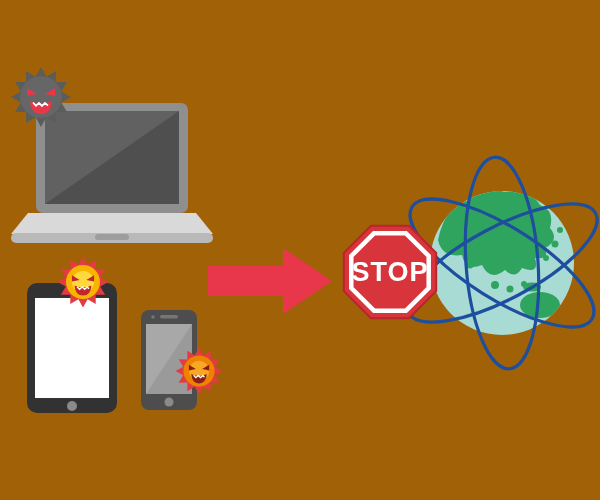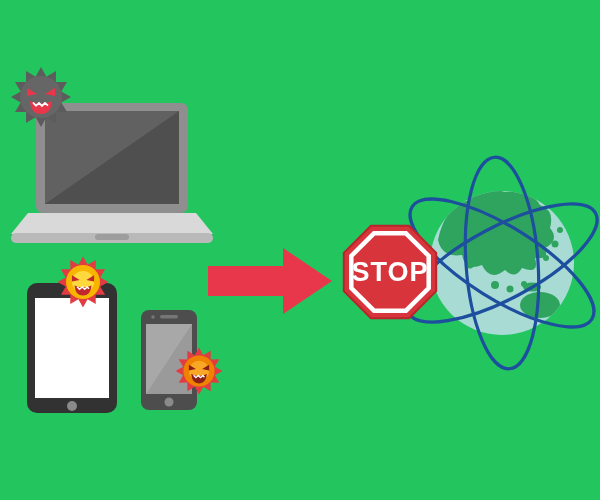--- a/index.html
+++ b/index.html
@@ -4,21 +4,21 @@
 <style>
   html, body {
     margin: 0;
     padding: 0;
     background: #ffffff;
   }
   .stage {
     position: relative;
     width: 600px;
     height: 500px;
-    background: #22c55e;
+    background: #a16207;
     overflow: hidden;
     font-family: "Liberation Sans", sans-serif;
   }
   svg { display: block; }
   .stop-text {
     font-family: "Liberation Sans", sans-serif;
     font-weight: bold;
     font-size: 27px;
     letter-spacing: 1px;
     fill: #ffffff;

